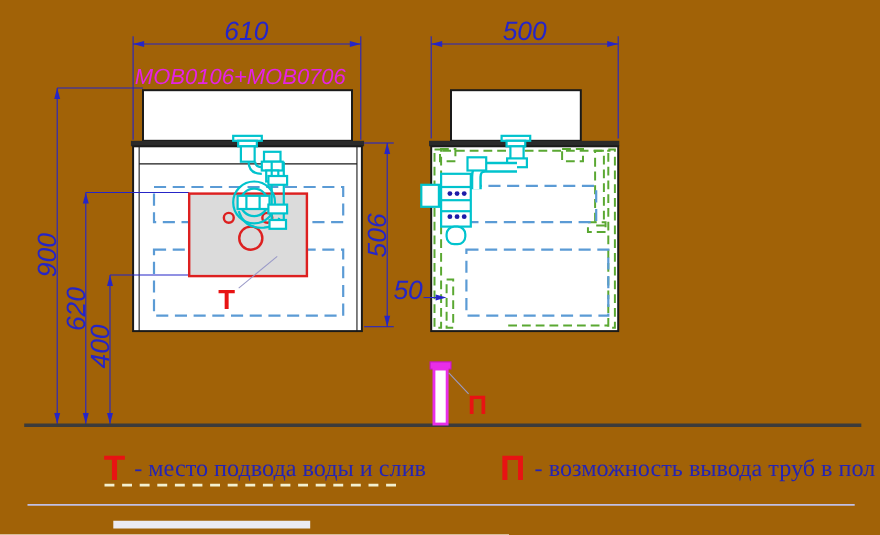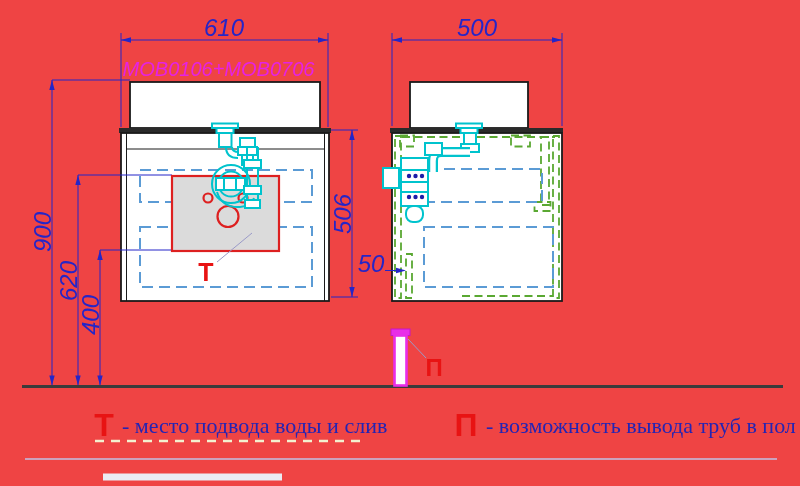--- a/index.html
+++ b/index.html
@@ -1,16 +1,16 @@
 <!DOCTYPE html>
 <html><head>
 <meta charset="utf-8">
 <style>
   html,body { margin:0; padding:0; background:#ffffff; }
-  .stage { position:relative; width:800px; height:486px; background:#ef4444; overflow:hidden;
+  .stage { position:relative; width:800px; height:486px; background:#a16207; overflow:hidden;
            font-family:"Liberation Sans", sans-serif; }
   svg { display:block; }
 
   
   .dimline   { stroke:#2525c8; stroke-width:1; fill:none; }
   .arrow     { fill:#2525c8; stroke:none; }
   .outline   { stroke:#1a1a1a; stroke-width:1.8; fill:#ffffff; }
   .thinline  { stroke:#1a1a1a; stroke-width:1; fill:none; }
   .darkfill  { fill:#2a2a2a; stroke:none; }
   .bluedash  { stroke:#5b9bd5; stroke-width:2; fill:none; stroke-dasharray:11 6; }

